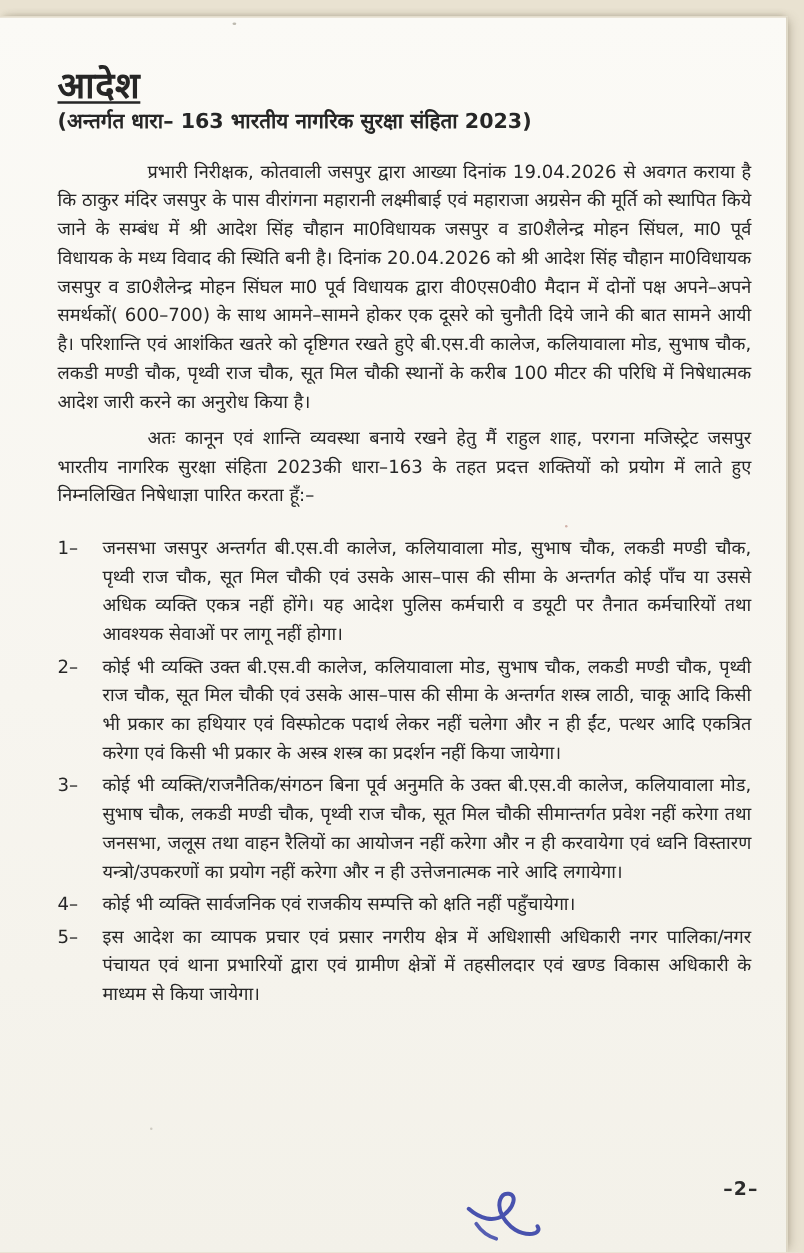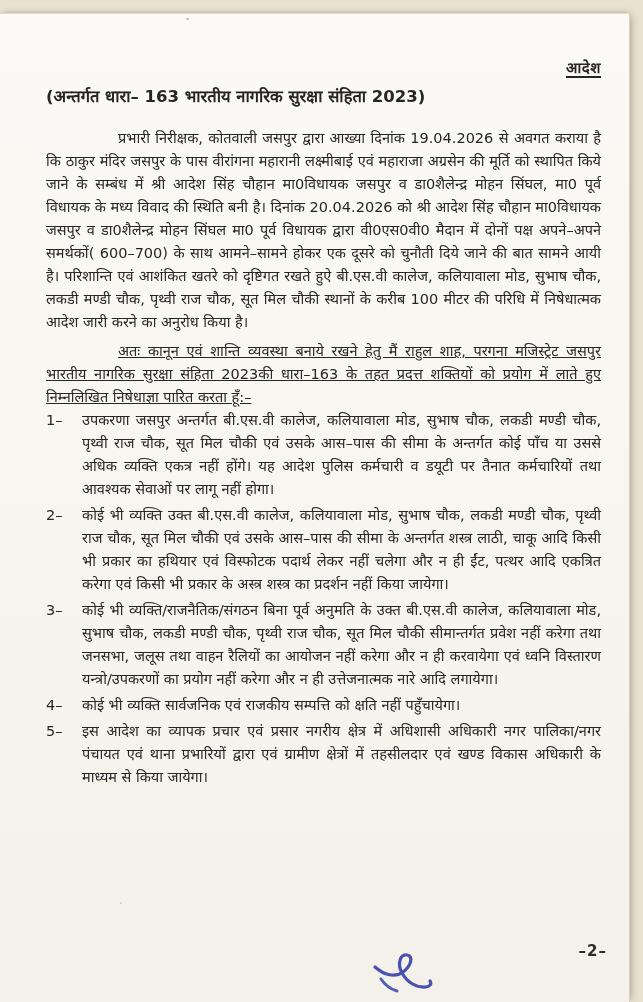--- a/index.html
+++ b/index.html
@@ -26,22 +26,22 @@
     border-top: 1px solid #e2dccb;
     box-shadow: 4px 0 8px -3px rgba(110,100,75,0.45), 0 -2px 5px -2px rgba(110,100,75,0.35);
   }
   .doc {
     padding: 40px 28px 0 46px;
     color: #262626;
     font-size: 14.5px;
     line-height: 23px;
   }
   .title {
-    text-align: right;
-    font-size: 15px;
+    text-align: left;
+    font-size: 29px;
     font-weight: bold;
     line-height: 28px;
     margin: 0 0 3px 0;
     letter-spacing: 0.5px;
   }
   .title .underlined {
     text-decoration: underline;
     text-decoration-thickness: 2px;
     text-underline-offset: 3px;
   }
@@ -50,22 +50,21 @@
     font-weight: bold;
     line-height: 24px;
     margin: 0 0 18px 0;
   }
   p.body-para {
     margin: 0 0 6px 0;
     text-align: justify;
     text-indent: 72px;
   }
   p.body-para.last {
-    margin-bottom: 0;
-    text-decoration: underline;
+    margin-bottom: 19px;
   }
   .clause {
     display: flex;
     margin: 0 0 3px 0;
   }
   .clause .num {
     flex: 0 0 36px;
     text-align: left;
   }
   .clause .txt {
@@ -106,21 +105,21 @@
 
     <div class="doc">
       <h1 class="title"><span class="underlined">आदेश</span></h1>
       <h2 class="subtitle">(अन्तर्गत धारा– 163 भारतीय नागरिक सुरक्षा संहिता 2023)</h2>
 
       <p class="body-para">प्रभारी निरीक्षक, कोतवाली जसपुर द्वारा आख्या दिनांक 19.04.2026 से अवगत कराया है कि ठाकुर मंदिर जसपुर के पास वीरांगना महारानी लक्ष्मीबाई एवं महाराजा अग्रसेन की मूर्ति को स्थापित किये जाने के सम्बंध में श्री आदेश सिंह चौहान मा0विधायक जसपुर व डा0शैलेन्द्र मोहन सिंघल, मा0 पूर्व विधायक के मध्य विवाद की स्थिति बनी है। दिनांक 20.04.2026 को श्री आदेश सिंह चौहान मा0विधायक जसपुर व डा0शैलेन्द्र मोहन सिंघल मा0 पूर्व विधायक द्वारा वी0एस0वी0 मैदान में दोनों पक्ष अपने–अपने समर्थकों( 600–700) के साथ आमने–सामने होकर एक दूसरे को चुनौती दिये जाने की बात सामने आयी है। परिशान्ति एवं आशंकित खतरे को दृष्टिगत रखते हुऐ बी.एस.वी कालेज, कलियावाला मोड, सुभाष चौक, लकडी मण्डी चौक, पृथ्वी राज चौक, सूत मिल चौकी स्थानों के करीब 100 मीटर की परिधि में निषेधात्मक आदेश जारी करने का अनुरोध किया है।</p>
       <p class="body-para last">अतः कानून एवं शान्ति व्यवस्था बनाये रखने हेतु मैं राहुल शाह, परगना मजिस्ट्रेट जसपुर भारतीय नागरिक सुरक्षा संहिता 2023की धारा–163 के तहत प्रदत्त शक्तियों को प्रयोग में लाते हुए निम्नलिखित निषेधाज्ञा पारित करता हूँ:–</p>
 
       <div class="clause">
         <span class="num">1–</span>
-        <span class="txt">उपकरणा जसपुर अन्तर्गत बी.एस.वी कालेज, कलियावाला मोड, सुभाष चौक, लकडी मण्डी चौक, पृथ्वी राज चौक, सूत मिल चौकी एवं उसके आस–पास की सीमा के अन्तर्गत कोई पाँच या उससे अधिक व्यक्ति एकत्र नहीं होंगे। यह आदेश पुलिस कर्मचारी व डयूटी पर तैनात कर्मचारियों तथा आवश्यक सेवाओं पर लागू नहीं होगा।</span>
+        <span class="txt">जनसभा जसपुर अन्तर्गत बी.एस.वी कालेज, कलियावाला मोड, सुभाष चौक, लकडी मण्डी चौक, पृथ्वी राज चौक, सूत मिल चौकी एवं उसके आस–पास की सीमा के अन्तर्गत कोई पाँच या उससे अधिक व्यक्ति एकत्र नहीं होंगे। यह आदेश पुलिस कर्मचारी व डयूटी पर तैनात कर्मचारियों तथा आवश्यक सेवाओं पर लागू नहीं होगा।</span>
       </div>
       <div class="clause">
         <span class="num">2–</span>
         <span class="txt">कोई भी व्यक्ति उक्त बी.एस.वी कालेज, कलियावाला मोड, सुभाष चौक, लकडी मण्डी चौक, पृथ्वी राज चौक, सूत मिल चौकी  एवं उसके आस–पास की सीमा के अन्तर्गत शस्त्र लाठी, चाकू आदि किसी भी प्रकार का हथियार एवं विस्फोटक पदार्थ लेकर नहीं चलेगा और न ही ईंट, पत्थर आदि एकत्रित करेगा एवं किसी भी प्रकार के अस्त्र शस्त्र का प्रदर्शन नहीं किया जायेगा।</span>
       </div>
       <div class="clause">
         <span class="num">3–</span>
         <span class="txt">कोई भी व्यक्ति/राजनैतिक/संगठन बिना पूर्व अनुमति के उक्त बी.एस.वी कालेज, कलियावाला मोड, सुभाष चौक, लकडी मण्डी चौक, पृथ्वी राज चौक, सूत मिल चौकी सीमान्तर्गत प्रवेश नहीं करेगा तथा जनसभा, जलूस तथा वाहन रैलियों का आयोजन नहीं करेगा और न ही करवायेगा एवं ध्वनि विस्तारण यन्त्रो/उपकरणों का प्रयोग नहीं करेगा और न ही उत्तेजनात्मक नारे आदि लगायेगा।</span>
       </div>
       <div class="clause">

